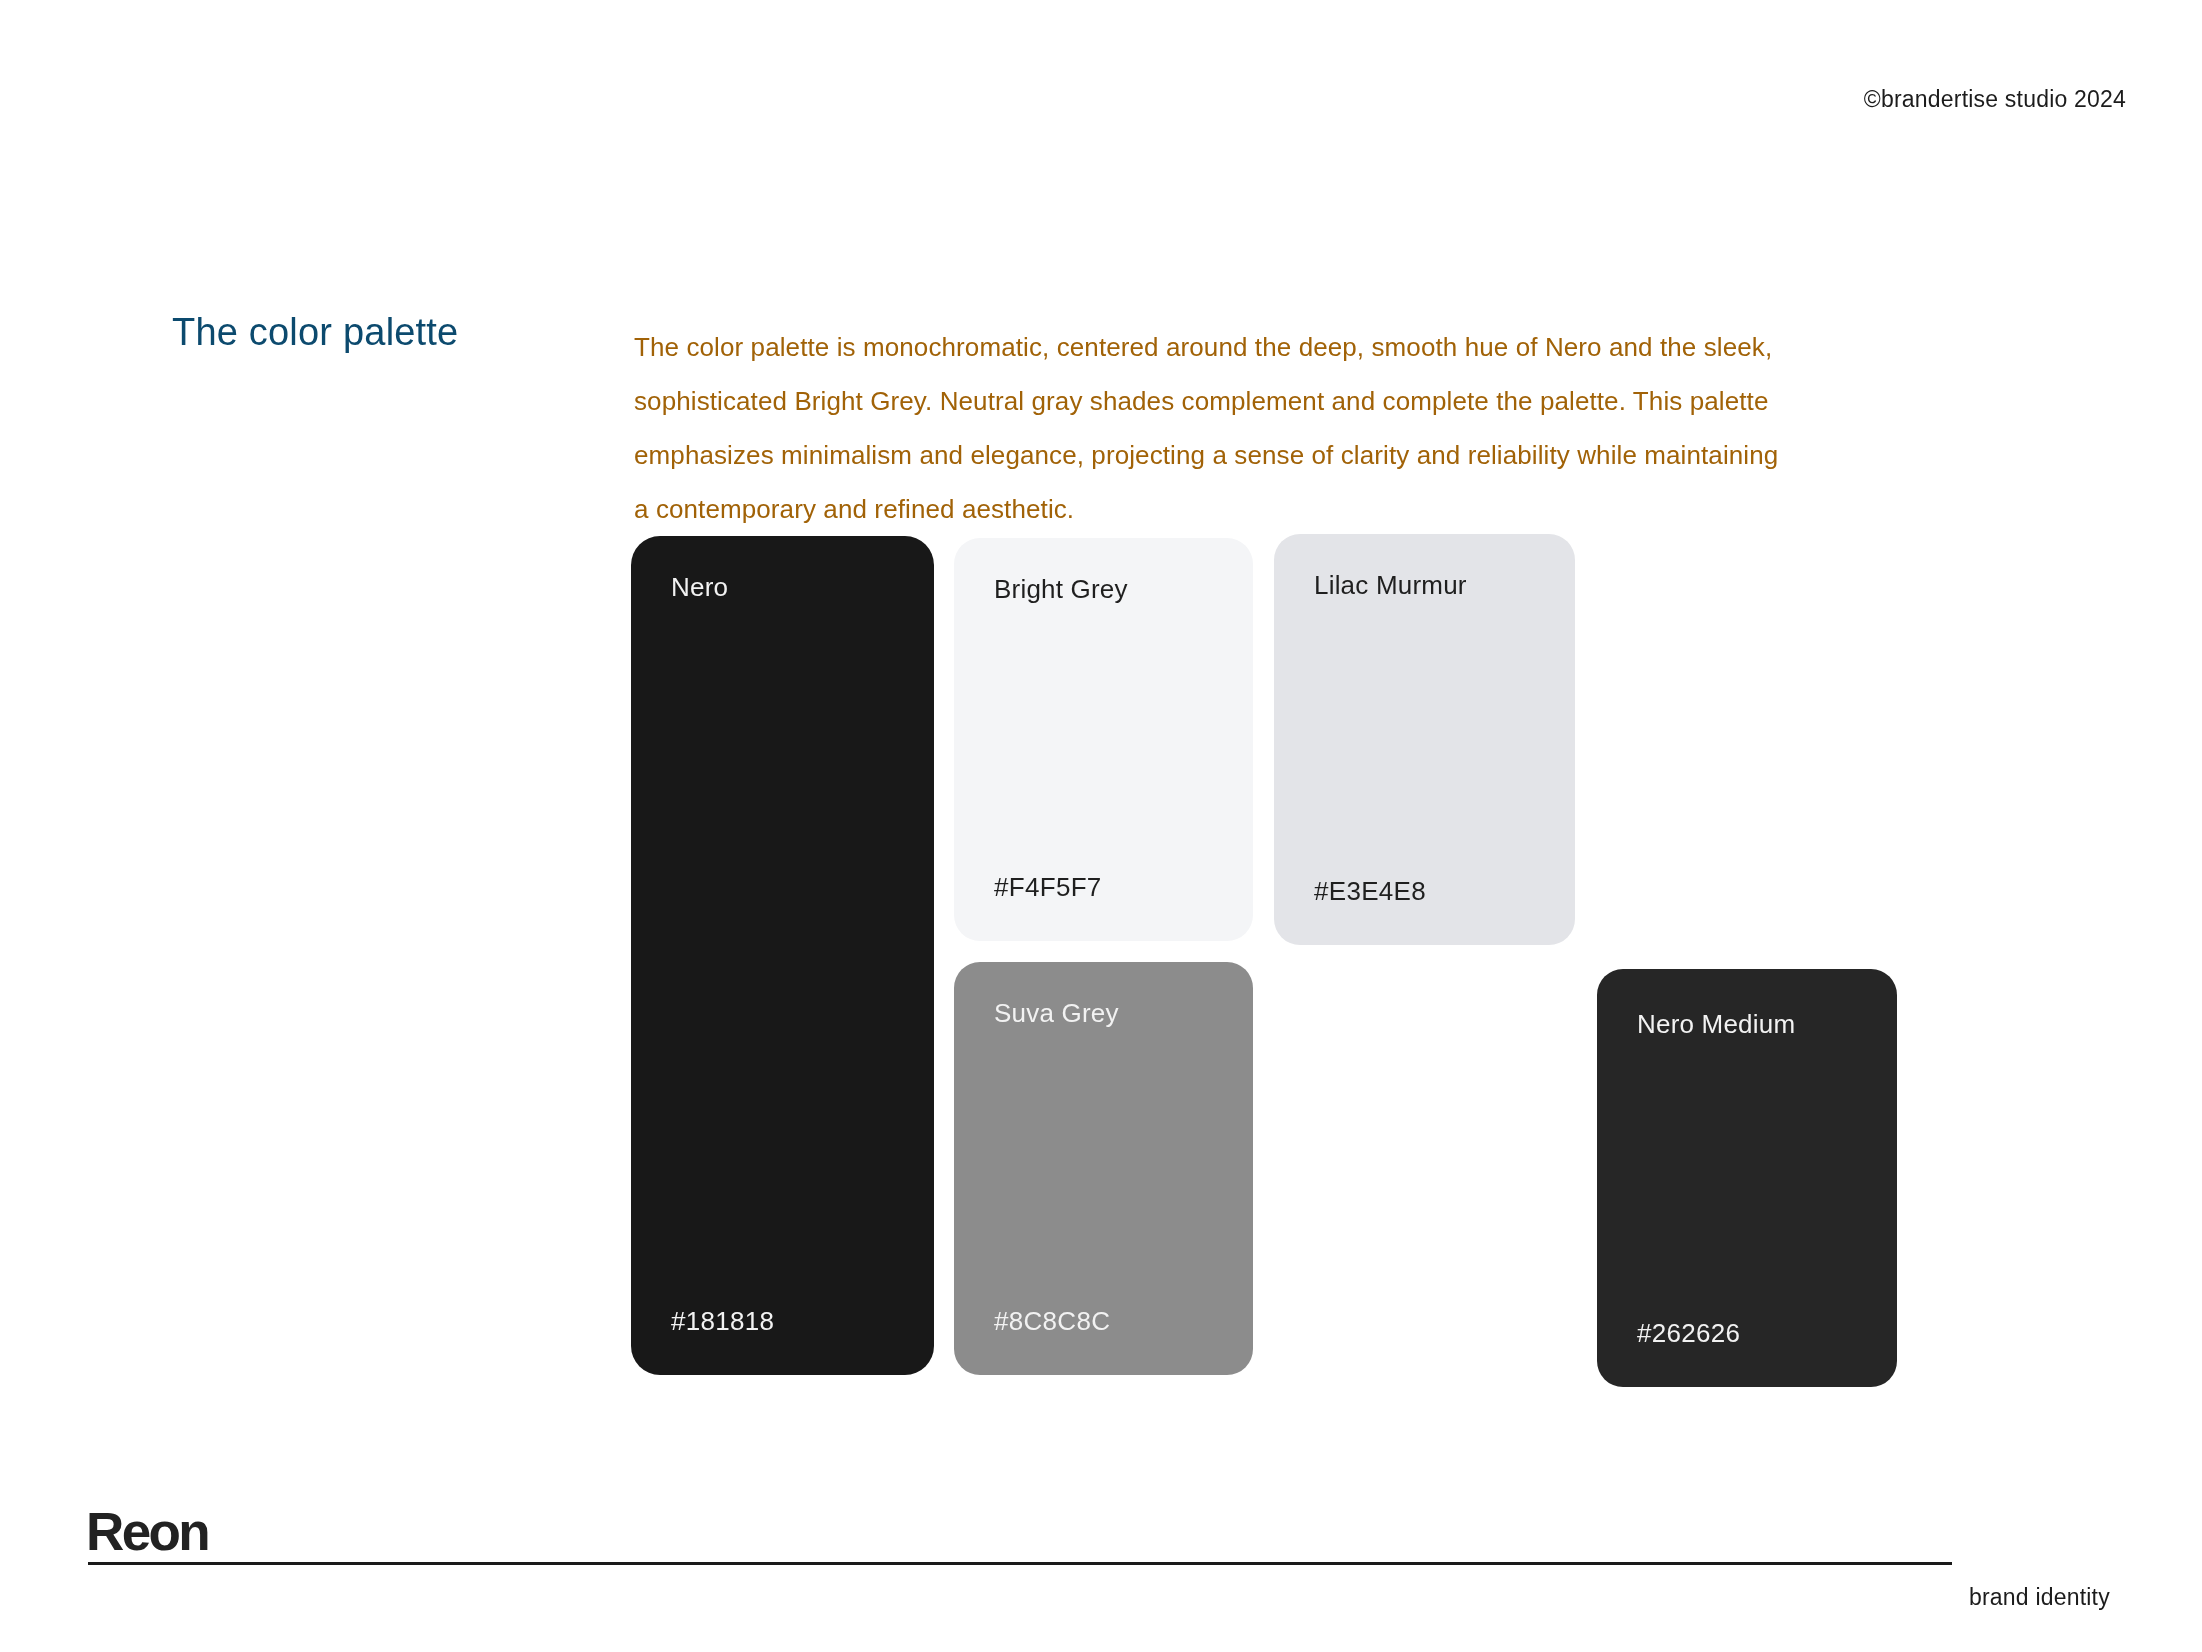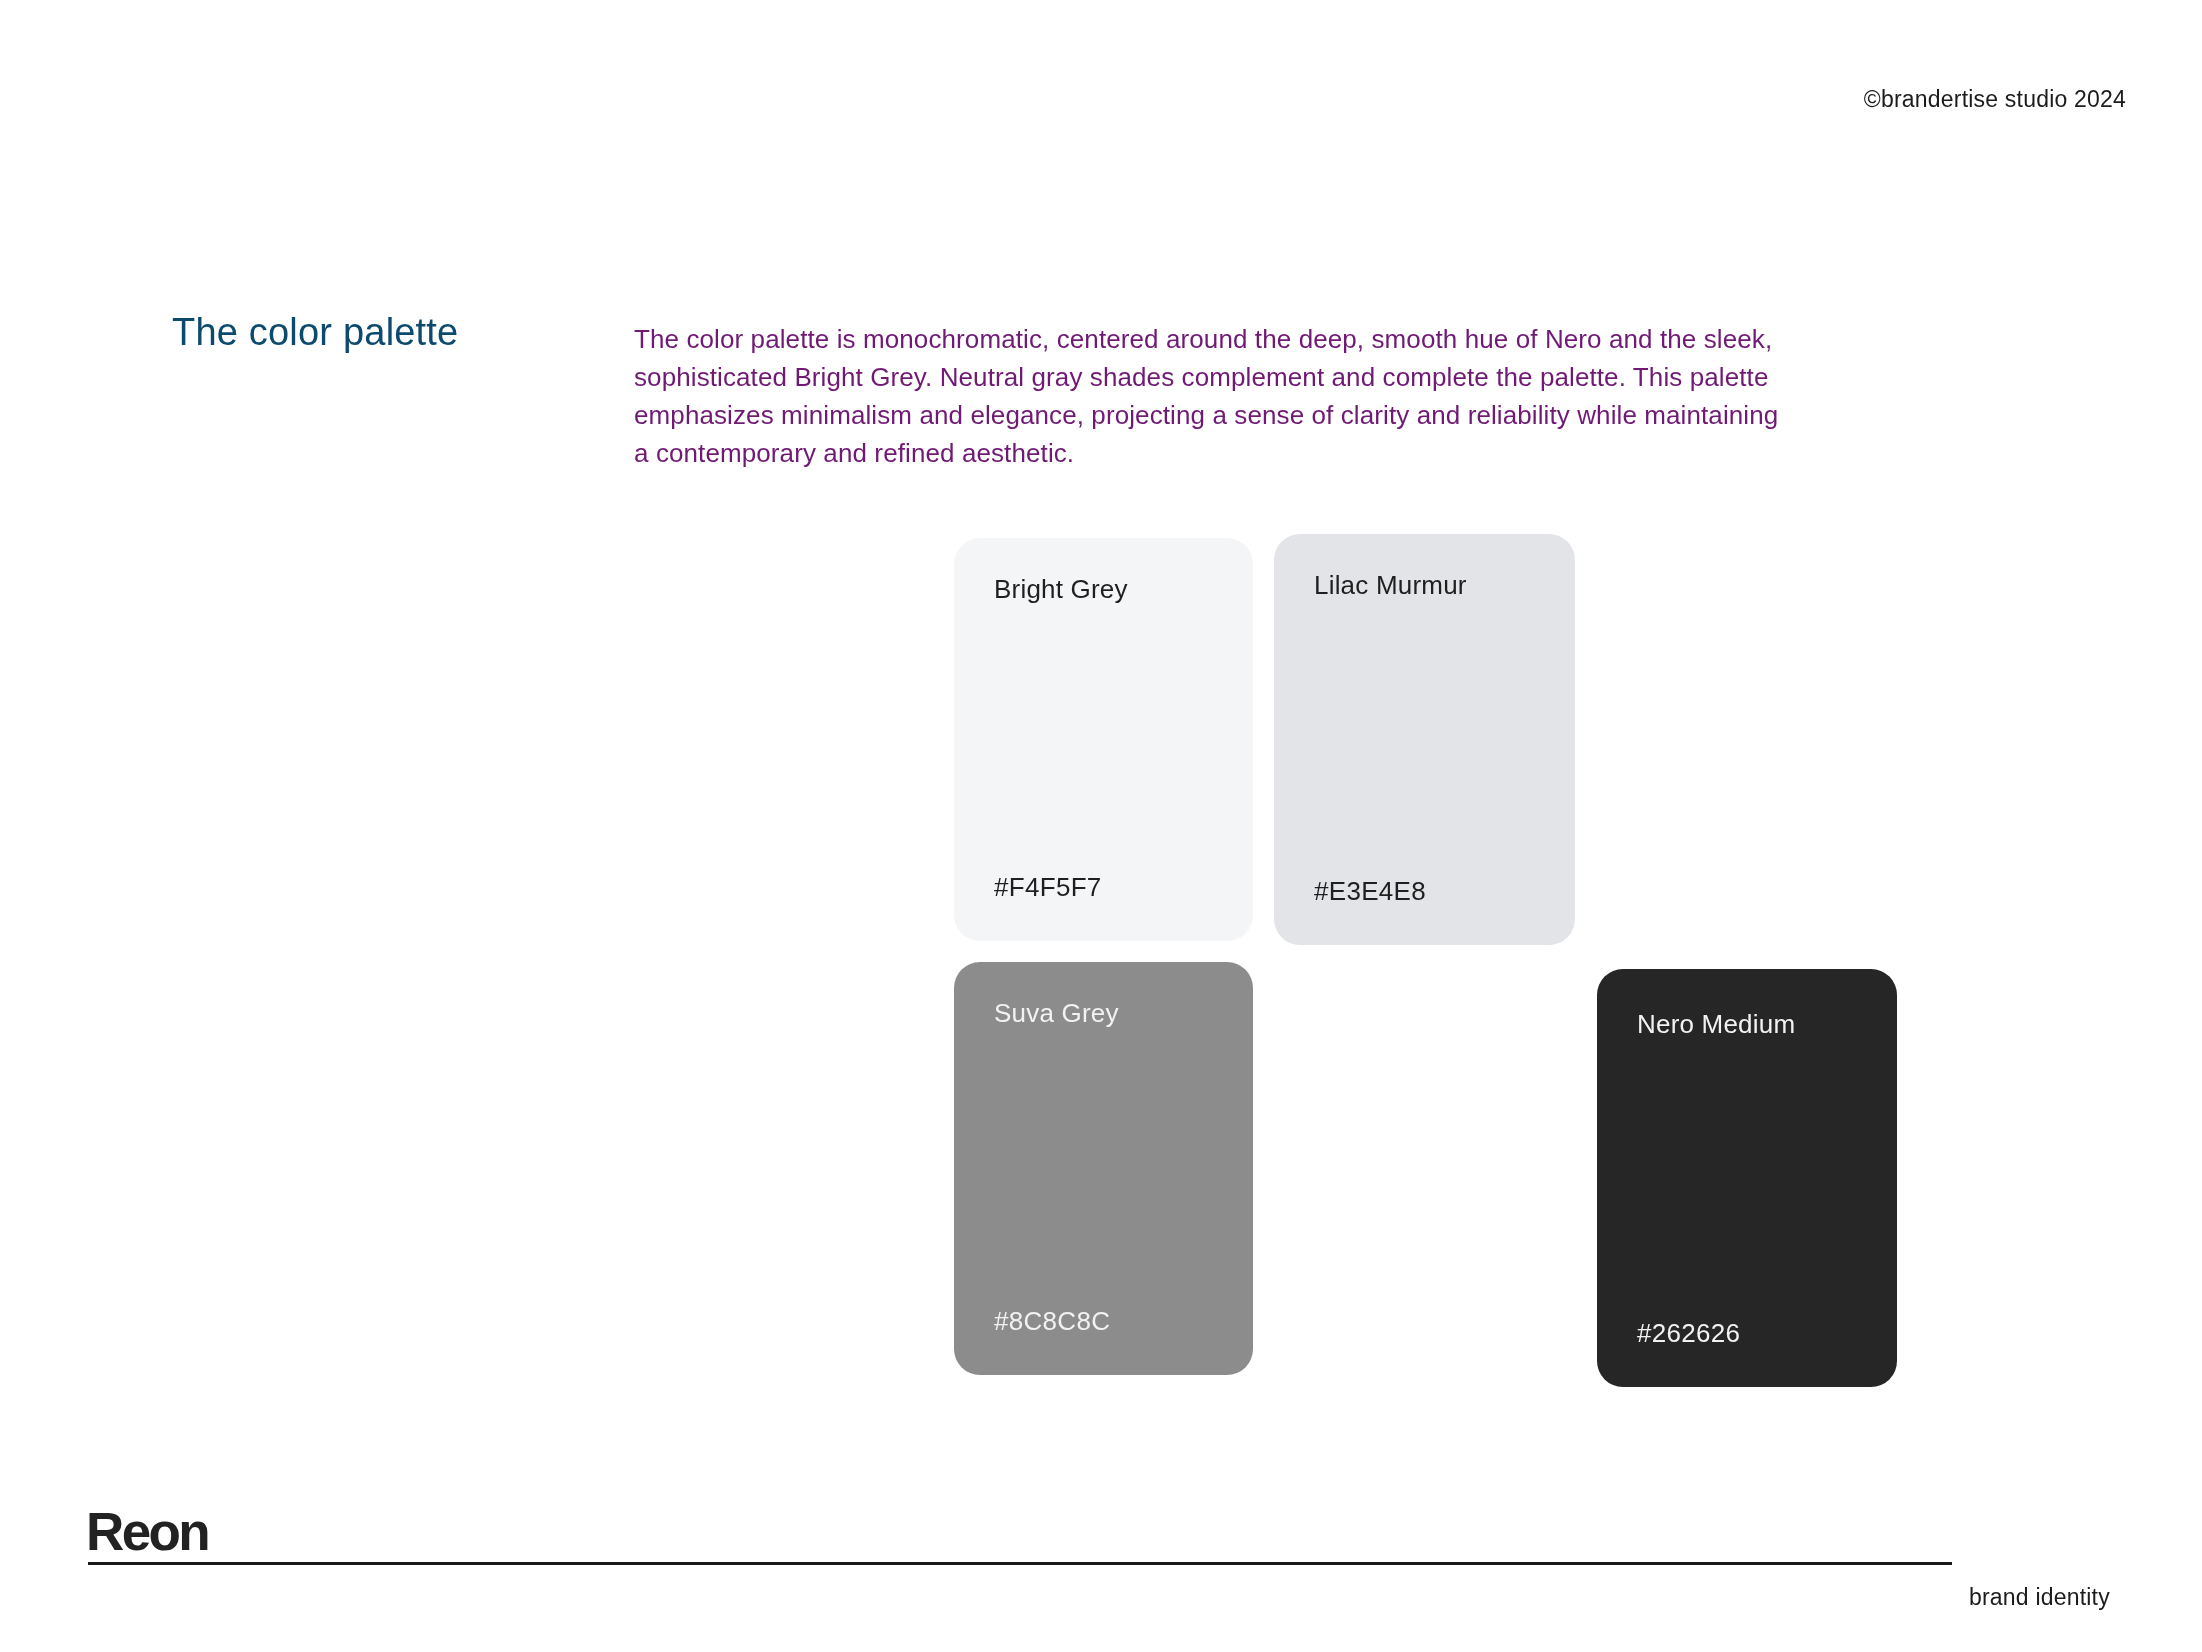--- a/index.html
+++ b/index.html
@@ -37,22 +37,22 @@
       font-weight: 500;
       color: #0c4a6e;
       letter-spacing: 0.2px;
     }
     .description {
       position: absolute;
       left: 634px;
       top: 320px;
       width: 1359px;
       font-size: 26px;
-      line-height: 38px;
-      color: #701a75;
+      line-height: 54px;
+      color: #a16207;
       white-space: pre-line;
       letter-spacing: 0.1px;
     }
 
     
     .swatches {
       position: absolute;
       left: 631px;
       top: 531px;
       width: 1269px;
@@ -125,20 +125,24 @@
   <div class="copyright">©brandertise studio 2024</div>
 
   <h1 class="heading">The color palette</h1>
 
   <p class="description">The color palette is monochromatic, centered around the deep, smooth hue of Nero and the sleek,
 sophisticated Bright Grey. Neutral gray shades complement and complete the palette. This palette
 emphasizes minimalism and elegance, projecting a sense of clarity and reliability while maintaining
 a contemporary and refined aesthetic.</p>
 
   <div class="swatches" id="swatch-grid">
+      <div class="swatch swatch-nero text-light" style="background: rgb(24, 24, 24);">
+        <div class="swatch-name">Nero</div>
+        <div class="swatch-hex">#181818</div>
+      </div>
       <div class="swatch swatch-bright-grey text-dark" style="background: rgb(244, 245, 247);">
         <div class="swatch-name">Bright Grey</div>
         <div class="swatch-hex">#F4F5F7</div>
       </div>
       <div class="swatch swatch-lilac-murmur text-dark" style="background: rgb(227, 228, 232);">
         <div class="swatch-name">Lilac Murmur</div>
         <div class="swatch-hex">#E3E4E8</div>
       </div>
       <div class="swatch swatch-suva-grey text-light" style="background: rgb(140, 140, 140);">
         <div class="swatch-name">Suva Grey</div>

